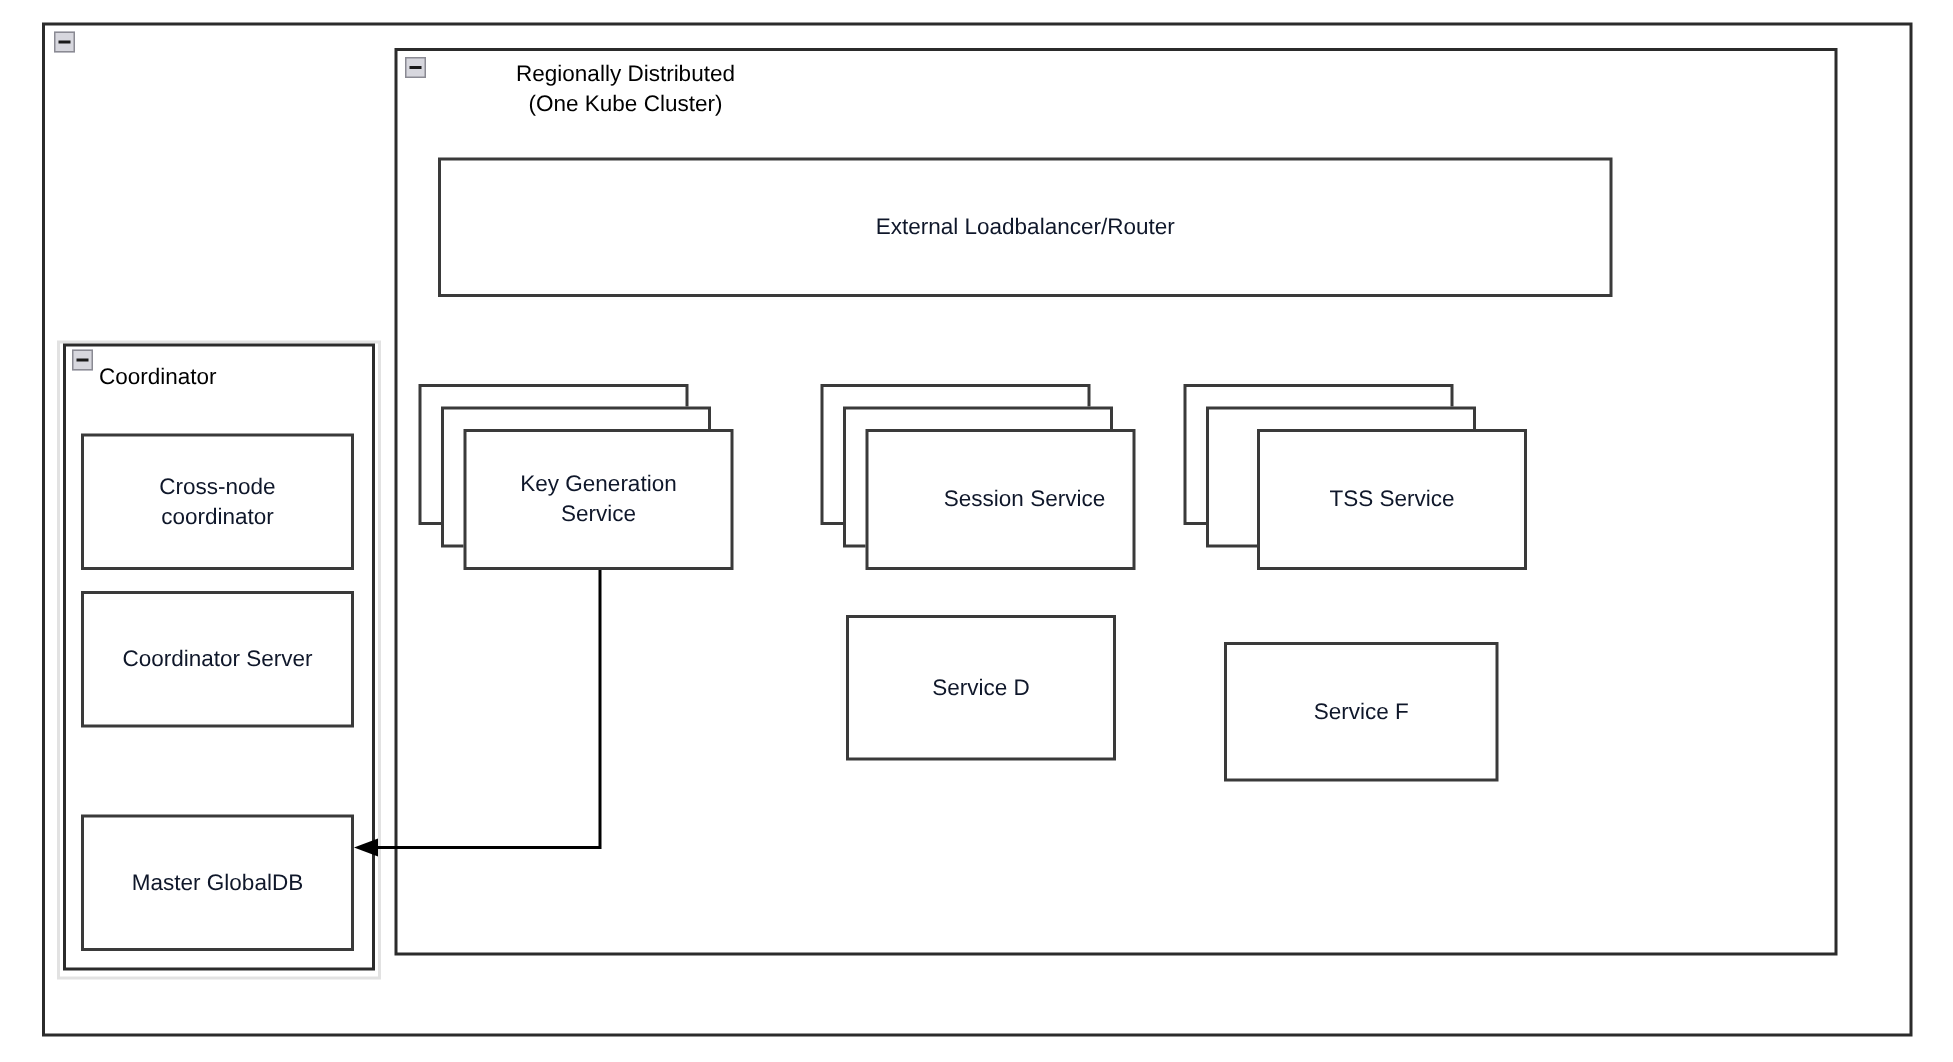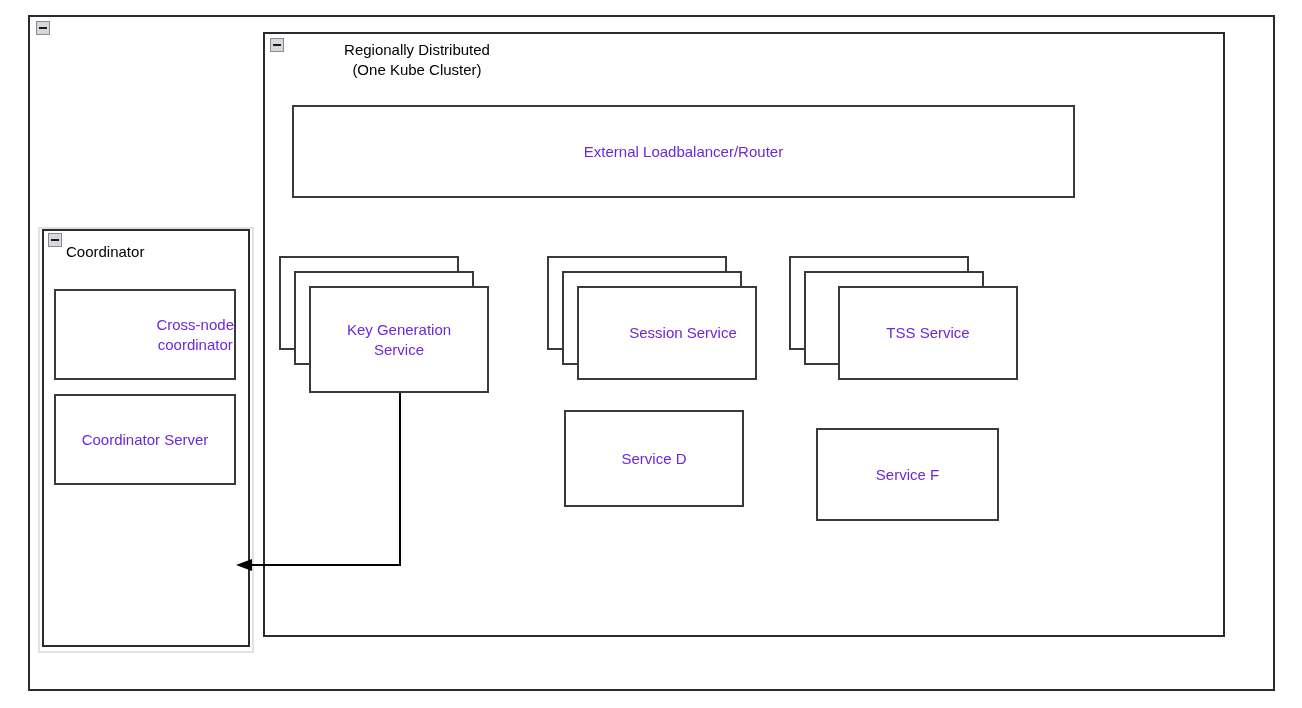--- a/index.html
+++ b/index.html
@@ -30,21 +30,21 @@
   .node-box {
     border: 2px solid #3a3a3a;
     display: flex;
     align-items: center;
     justify-content: center;
     text-align: center;
   }
   .label {
     font-size: 15px;
     line-height: 20px;
-    color: #6d28d9;
+    color: #0f172a;
     white-space: pre-line;
     text-align: center;
   }
   .container-title {
     position: absolute;
     font-size: 15px;
     line-height: 20px;
     color: #000000;
     white-space: pre-line;
     text-align: center;
@@ -108,21 +108,21 @@
 
   <div class="container-title" style="left:292px; top:40px; width:250px; text-align:center;">Regionally Distributed
 (One Kube Cluster)</div>
 
   <div class="box node-box" style="left:292px; top:105px; width:783px; height:93px;">
     <span class="label">External Loadbalancer/Router</span>
   </div>
 
   <div class="stack-layer" style="left:279px; top:256px; width:180px; height:94px;"></div>
   <div class="stack-layer" style="left:294px; top:271px; width:180px; height:94px;"></div>
-  <div class="box node-box stack-top" style="left:309px; top:286px; width:180px; height:107px;">
+  <div class="box node-box stack-top" style="left:309px; top:286px; width:180px; height:94px;">
     <span class="label">Key Generation
 Service</span>
   </div>
 
   <div class="stack-layer" style="left:547px; top:256px; width:180px; height:94px;"></div>
   <div class="stack-layer" style="left:562px; top:271px; width:180px; height:94px;"></div>
   <div class="box node-box stack-top" style="left:577px; top:286px; width:180px; height:94px;padding-left:32px;">
     <span class="label">Session Service</span>
   </div>
 
@@ -141,28 +141,31 @@
   </div>
 
   <div class="coordinator-frame" style="left:38px; top:227px; width:216px; height:426px;"></div>
 
   <div class="box container-box" style="left:42px; top:229px; width:208px; height:418px;"></div>
 
   <span class="collapse-icon" style="left:48px; top:233px;"></span>
 
   <div class="container-title" style="left:66px; top:242px; width:150px; text-align:left;">Coordinator</div>
 
-  <div class="box node-box" style="left:54px; top:289px; width:182px; height:91px;justify-content:flex-end;">
+  <div class="box node-box" style="left:54px; top:289px; width:182px; height:91px;">
     <span class="label">Cross-node
 coordinator</span>
   </div>
 
   <div class="box node-box" style="left:54px; top:394px; width:182px; height:91px;">
     <span class="label">Coordinator Server</span>
   </div>
 
+  <div class="box node-box" style="left:54px; top:543px; width:182px; height:91px;">
+    <span class="label">Master GlobalDB</span>
+  </div>
 
   <svg class="connector" viewBox="0 0 1302 708">
     <polyline points="400,380 400,565 243,565" fill="none" stroke="#000000" stroke-width="2"></polyline>
     <polygon points="236,565 252,559 252,571" fill="#000000"></polygon>
   </svg>
 
 </div>
 
 </body></html>

